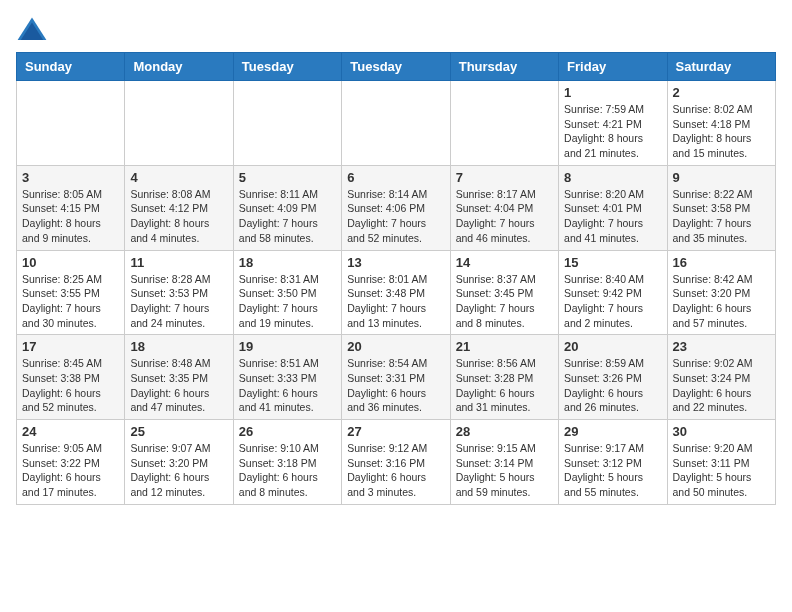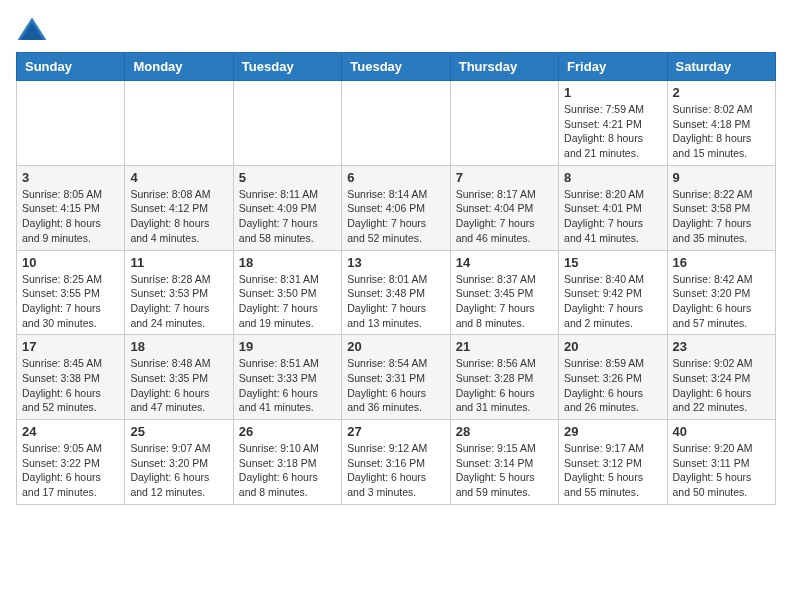--- a/index.html
+++ b/index.html
@@ -295,20 +295,20 @@
 Sunset: 3:14 PM
 Daylight: 5 hours and 59 minutes.</div>
         </td>
         <td>
           <span class="day-number">29</span>
           <div class="day-info">Sunrise: 9:17 AM
 Sunset: 3:12 PM
 Daylight: 5 hours and 55 minutes.</div>
         </td>
         <td>
-          <span class="day-number">40</span>
+          <span class="day-number">30</span>
           <div class="day-info">Sunrise: 9:20 AM
 Sunset: 3:11 PM
 Daylight: 5 hours and 50 minutes.</div>
         </td>
       </tr>
     </tbody>
 </table>
 
 </body></html>

